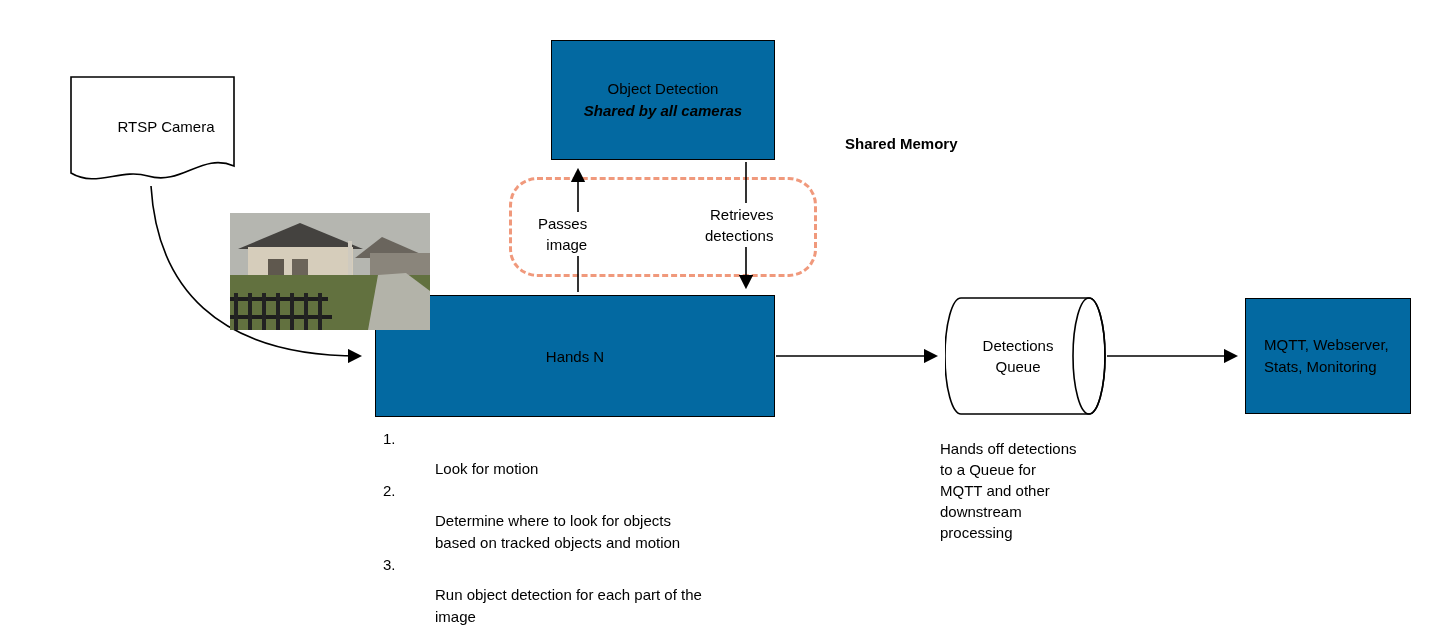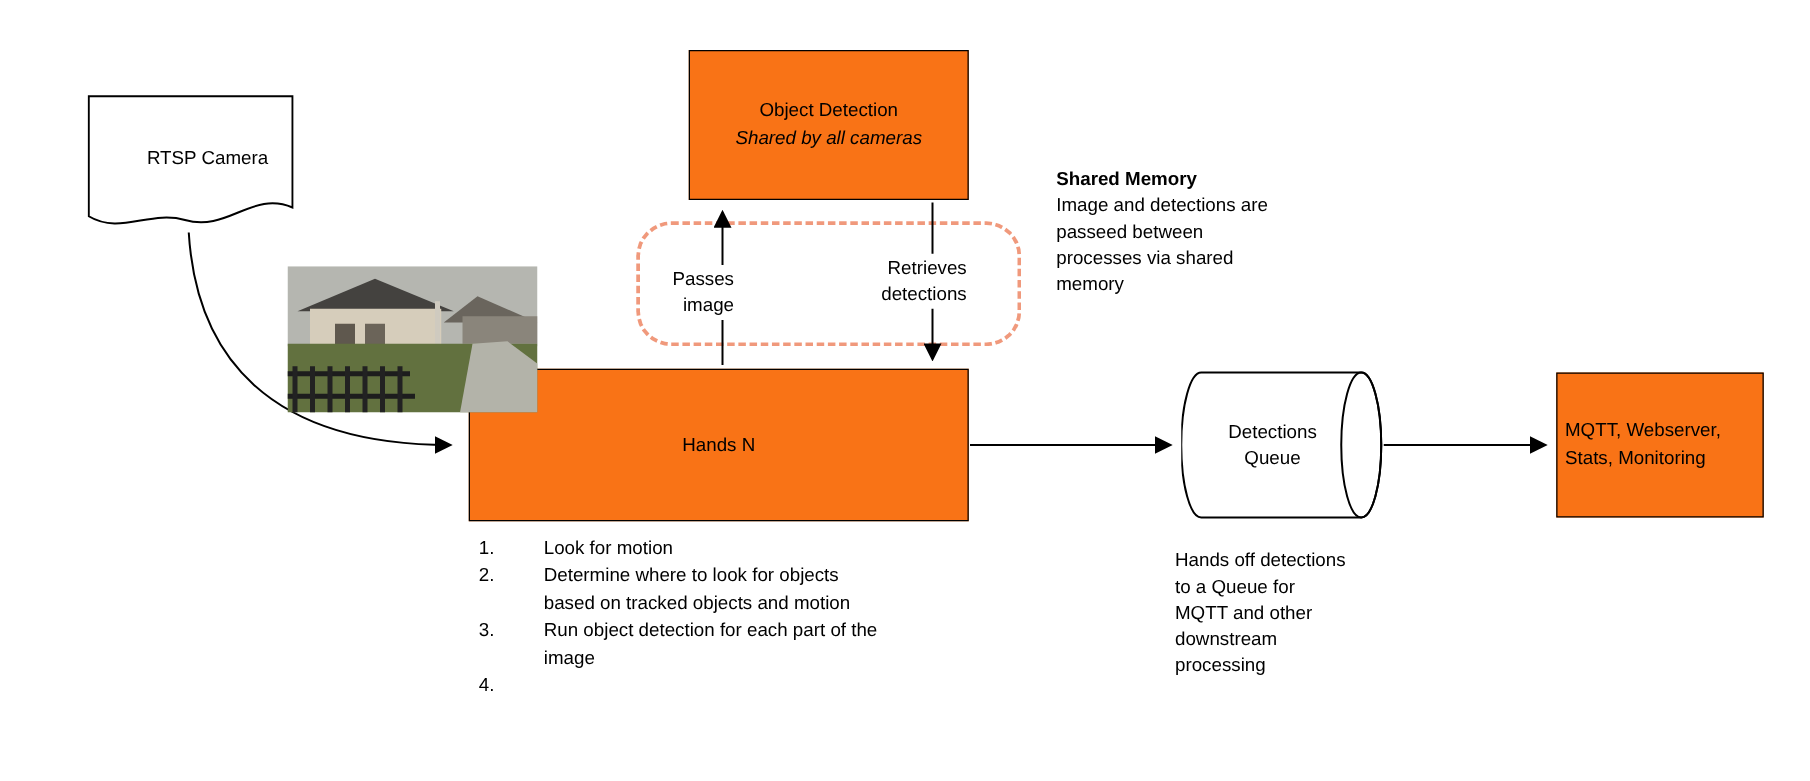--- a/index.html
+++ b/index.html
@@ -1,38 +1,38 @@
 <!DOCTYPE html>
 <html><head>
 <meta charset="utf-8">
 <style>
   html,body{margin:0;padding:0;background:#fff;}
   .canvas{position:relative;width:1448px;height:625px;background:#ffffff;
           font-family:"Liberation Sans",sans-serif;font-size:15px;color:#000;overflow:hidden;}
   .abs{position:absolute;}
   .ws{white-space:pre-line;}
-  .box{position:absolute;background:#f97316;border:1.5px solid #000;
+  .box{position:absolute;background:#0369a1;border:1.5px solid #000;
        display:flex;align-items:center;justify-content:center;text-align:center;z-index:2;box-sizing:border-box;}
   .box.col{flex-direction:column;}
   .arrows{position:absolute;left:0;top:0;z-index:2;pointer-events:none;}
   .shape-svg{position:absolute;z-index:2;}
   .note{position:absolute;line-height:21px;z-index:3;}
   .flow-label{position:absolute;background:#fff;line-height:21px;z-index:4;padding:1px 2px;}
   .dashed-rect{position:absolute;left:509px;top:177px;width:302px;height:94px;
                border:3px dashed #f0997c;border-radius:28px;z-index:1;}
   .rtsp-label{position:absolute;left:70px;top:118px;width:192px;text-align:center;z-index:3;}
   .cyl-label{position:absolute;left:945px;top:296px;width:146px;height:120px;
              display:flex;align-items:center;justify-content:center;text-align:center;z-index:3;line-height:21px;}
   .steps{position:absolute;left:383px;top:428px;z-index:3;}
   .step-row{display:flex;line-height:22px;}
   .step-num{width:52px;flex:0 0 52px;}
-  .step-text{width:345px;}
+  .step-text{width:345px;margin-top:30px;}
   .sm-title{font-weight:bold;}
-  .od-sub{font-style:italic;}
-  .mqtt-box{justify-content:flex-start;text-align:left;padding:0 6px;}
+  .od-sub{font-style:italic;font-weight:bold;}
+  .mqtt-box{justify-content:flex-start;text-align:left;padding:0 18px;}
 </style>
 </head>
 <body>
 
 <div class="canvas">
 
   <svg class="arrows" width="1448" height="625">
     <defs>
       <marker id="arrow" viewBox="0 0 10 10" refX="8.5" refY="5" markerWidth="9" markerHeight="9" orient="auto-start-reverse">
         <path d="M0,0 L10,5 L0,10 z" fill="#000"></path>
@@ -84,24 +84,20 @@
 
   <div class="dashed-rect"></div>
 
   <div class="flow-label ws" style="left:536px;top:212px;text-align:right;">Passes
 image</div>
   <div class="flow-label ws" style="left:703px;top:203px;text-align:right;">Retrieves
 detections</div>
 
   <div class="note" style="left:845px;top:133px;width:225px;">
     <div class="sm-title">Shared Memory</div>
-    <div class="ws">Image and detections are
-passeed between
-processes via shared
-memory</div>
   </div>
 
   <div class="box" style="left:375px;top:295px;width:400px;height:122px;">
     <div>Hands N</div>
   </div>
 
   <div class="steps">
     <div class="step-row">
       <div class="step-num">1.</div>
       <div class="step-text ws">Look for motion</div>

